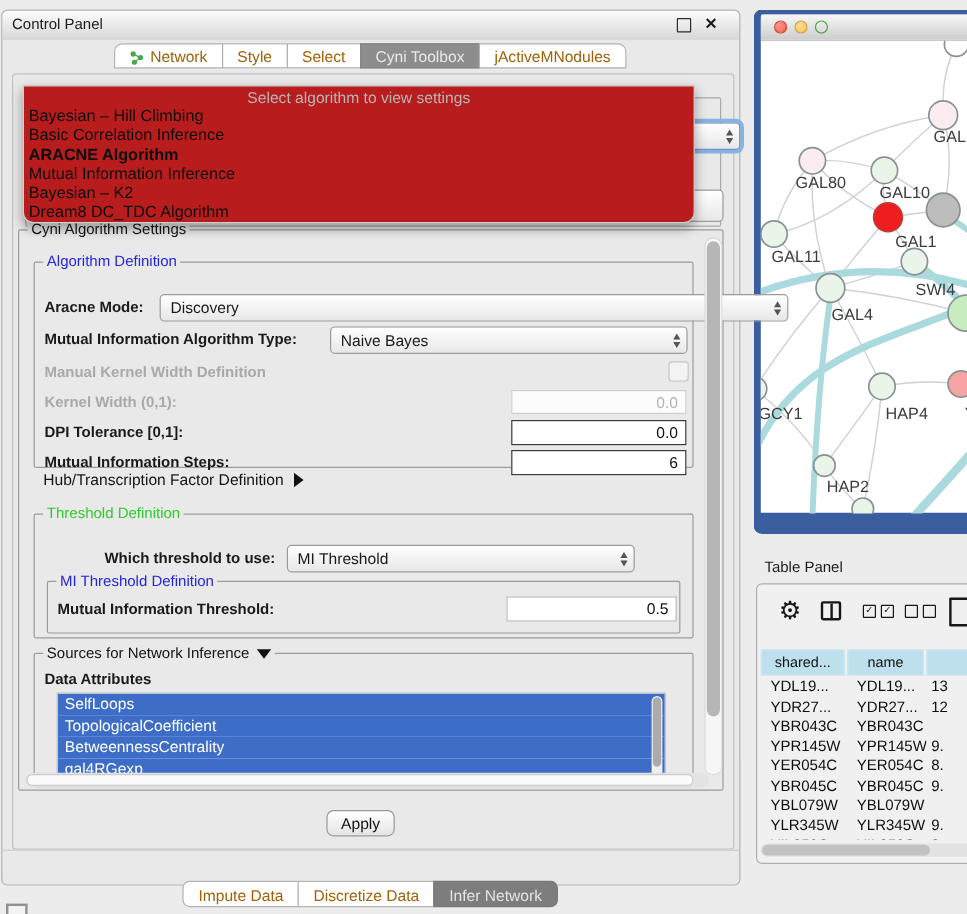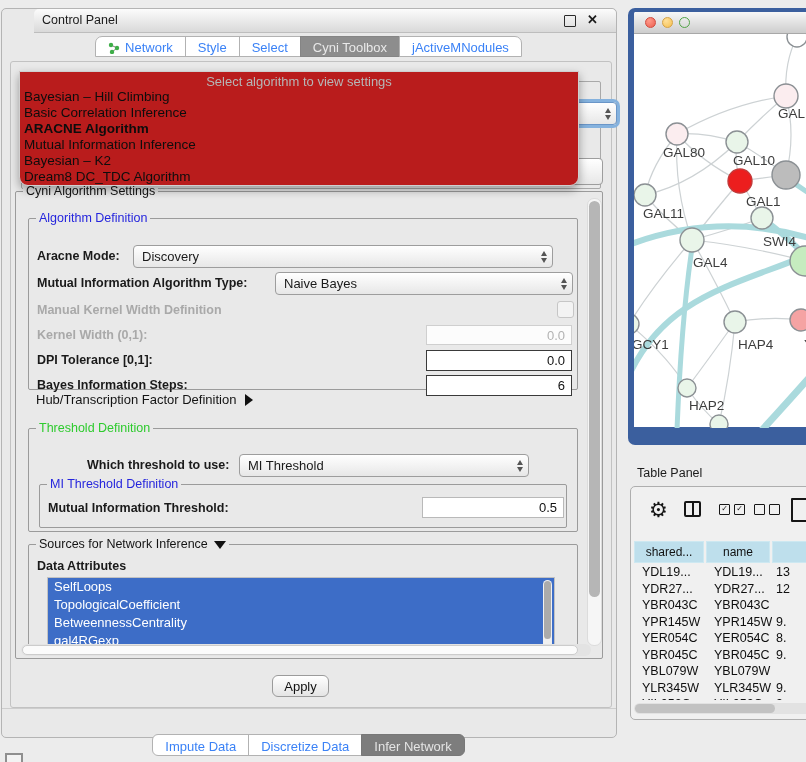--- a/index.html
+++ b/index.html
@@ -4,29 +4,29 @@
 <style>
   html,body{margin:0;padding:0;}
   body{width:806px;height:762px;overflow:hidden;position:relative;background:#ececec;
        font-family:"Liberation Sans",sans-serif;-webkit-font-smoothing:antialiased;}
 
   
   #control-panel{position:absolute;left:1px;top:8px;width:616px;height:730px;
     background:#e9e9e9;border:1px solid #b4b4b4;border-radius:5px;box-sizing:border-box;}
   .cp-titlebar{position:absolute;left:0;top:0;right:0;height:23px;
     background:linear-gradient(#fcfcfc,#d9d9d9);border-bottom:1px solid #bdbdbd;
-    border-radius:5px 5px 0 0;margin-left:32px;}
+    border-radius:5px 5px 0 0;}
   .cp-title{position:absolute;left:8px;top:4px;font-size:12.5px;color:#1b1b1b;}
   .float-icon{position:absolute;right:40px;top:6px;width:10px;height:10px;
     border:1.6px solid #2b2b2b;border-radius:1px;}
   .close-icon{position:absolute;right:18px;top:3px;font-size:13px;font-weight:bold;color:#1b1b1b;cursor:default;}
 
   .cp-tabbar{position:absolute;left:0;top:27px;right:0;height:23px;display:flex;justify-content:center;}
   .tab{background:#fff;border:1px solid #b2b2b2;margin-left:-1px;padding:2px 12px 0 12px;
-    font-size:13px;color:#3b82f6;height:21px;box-sizing:border-box;display:flex;align-items:center;gap:5px;}
+    font-size:13px;color:#a16207;height:21px;box-sizing:border-box;display:flex;align-items:center;gap:5px;}
   .tab.first{border-radius:7px 0 0 0;}
   .tab.last{border-radius:0 7px 0 0;text-align:right;}
   .tab.selected{background:#8d8d8d;border-color:#858585;color:#e9e9e9;}
   .cp-inner{position:absolute;left:8px;top:52px;width:600px;height:645px;
     background:#e9e9e9;border:1px solid #c2c2c2;border-radius:3px;}
 
   
   .group-behind{position:absolute;left:19px;top:72px;width:578px;height:106px;
     border:1px solid #a9a9a9;border-radius:2px;z-index:1;background:#e9e9e9;}
   .combo{display:flex;align-items:center;background:linear-gradient(#ffffff,#e7e7e7);
@@ -183,42 +183,42 @@
         <div class="dd-item">Dream8 DC_TDC Algorithm</div>
       </div>
   </div>
 
   <div class="tgroup" id="settings-group">
     <span class="tg-label">Cyni Algorithm Settings</span>
 
     <div class="tgroup" style="left:12px;top:26px;width:550px;height:172px;">
       <span class="tg-label blue">Algorithm Definition</span>
       <span class="flabel" style="left:8px;top:30px;">Aracne Mode:</span>
-      <div class="combo" style="position:absolute;left:104px;top:26px;width:420px;height:23px;">
+      <div class="combo" style="position:absolute;left:104px;top:26px;width:524px;height:23px;">
         <span class="combo-text">Discovery</span>
         <span class="arrows">
             <span class="arr-up"></span>
             <span class="arr-dn"></span>
           </span>
       </div>
       <span class="flabel" style="left:8px;top:57px;">Mutual Information Algorithm Type:</span>
       <div class="combo" style="position:absolute;left:246px;top:53px;width:298px;height:23px;">
         <span class="combo-text">Naive Bayes</span>
         <span class="arrows">
             <span class="arr-up"></span>
             <span class="arr-dn"></span>
           </span>
       </div>
       <span class="flabel disabled" style="left:8px;top:84px;">Manual Kernel Width Definition</span>
       <span class="checkbox" style="left:528px;top:82px;"></span>
       <span class="flabel disabled" style="left:8px;top:109px;">Kernel Width (0,1):</span>
       <div class="field disabled" style="left:397px;top:106px;width:146px;height:20px;">0.0</div>
       <span class="flabel" style="left:8px;top:134px;">DPI Tolerance [0,1]:</span>
       <div class="field strong" style="left:397px;top:131px;width:146px;height:21px;">0.0</div>
-      <span class="flabel" style="left:8px;top:159px;">Bayes Information Steps:</span>
+      <span class="flabel" style="left:8px;top:159px;">Mutual Information Steps:</span>
       <div class="field strong" style="left:397px;top:156px;width:146px;height:21px;">6</div>
     </div>
 
     <div class="hub-row">
       <span>Hub/Transcription Factor Definition</span>
       <span class="tri-right"></span>
     </div>
 
     <div class="tgroup" style="left:12px;top:236px;width:550px;height:104px;">
       <span class="tg-label green">Threshold Definition</span>

